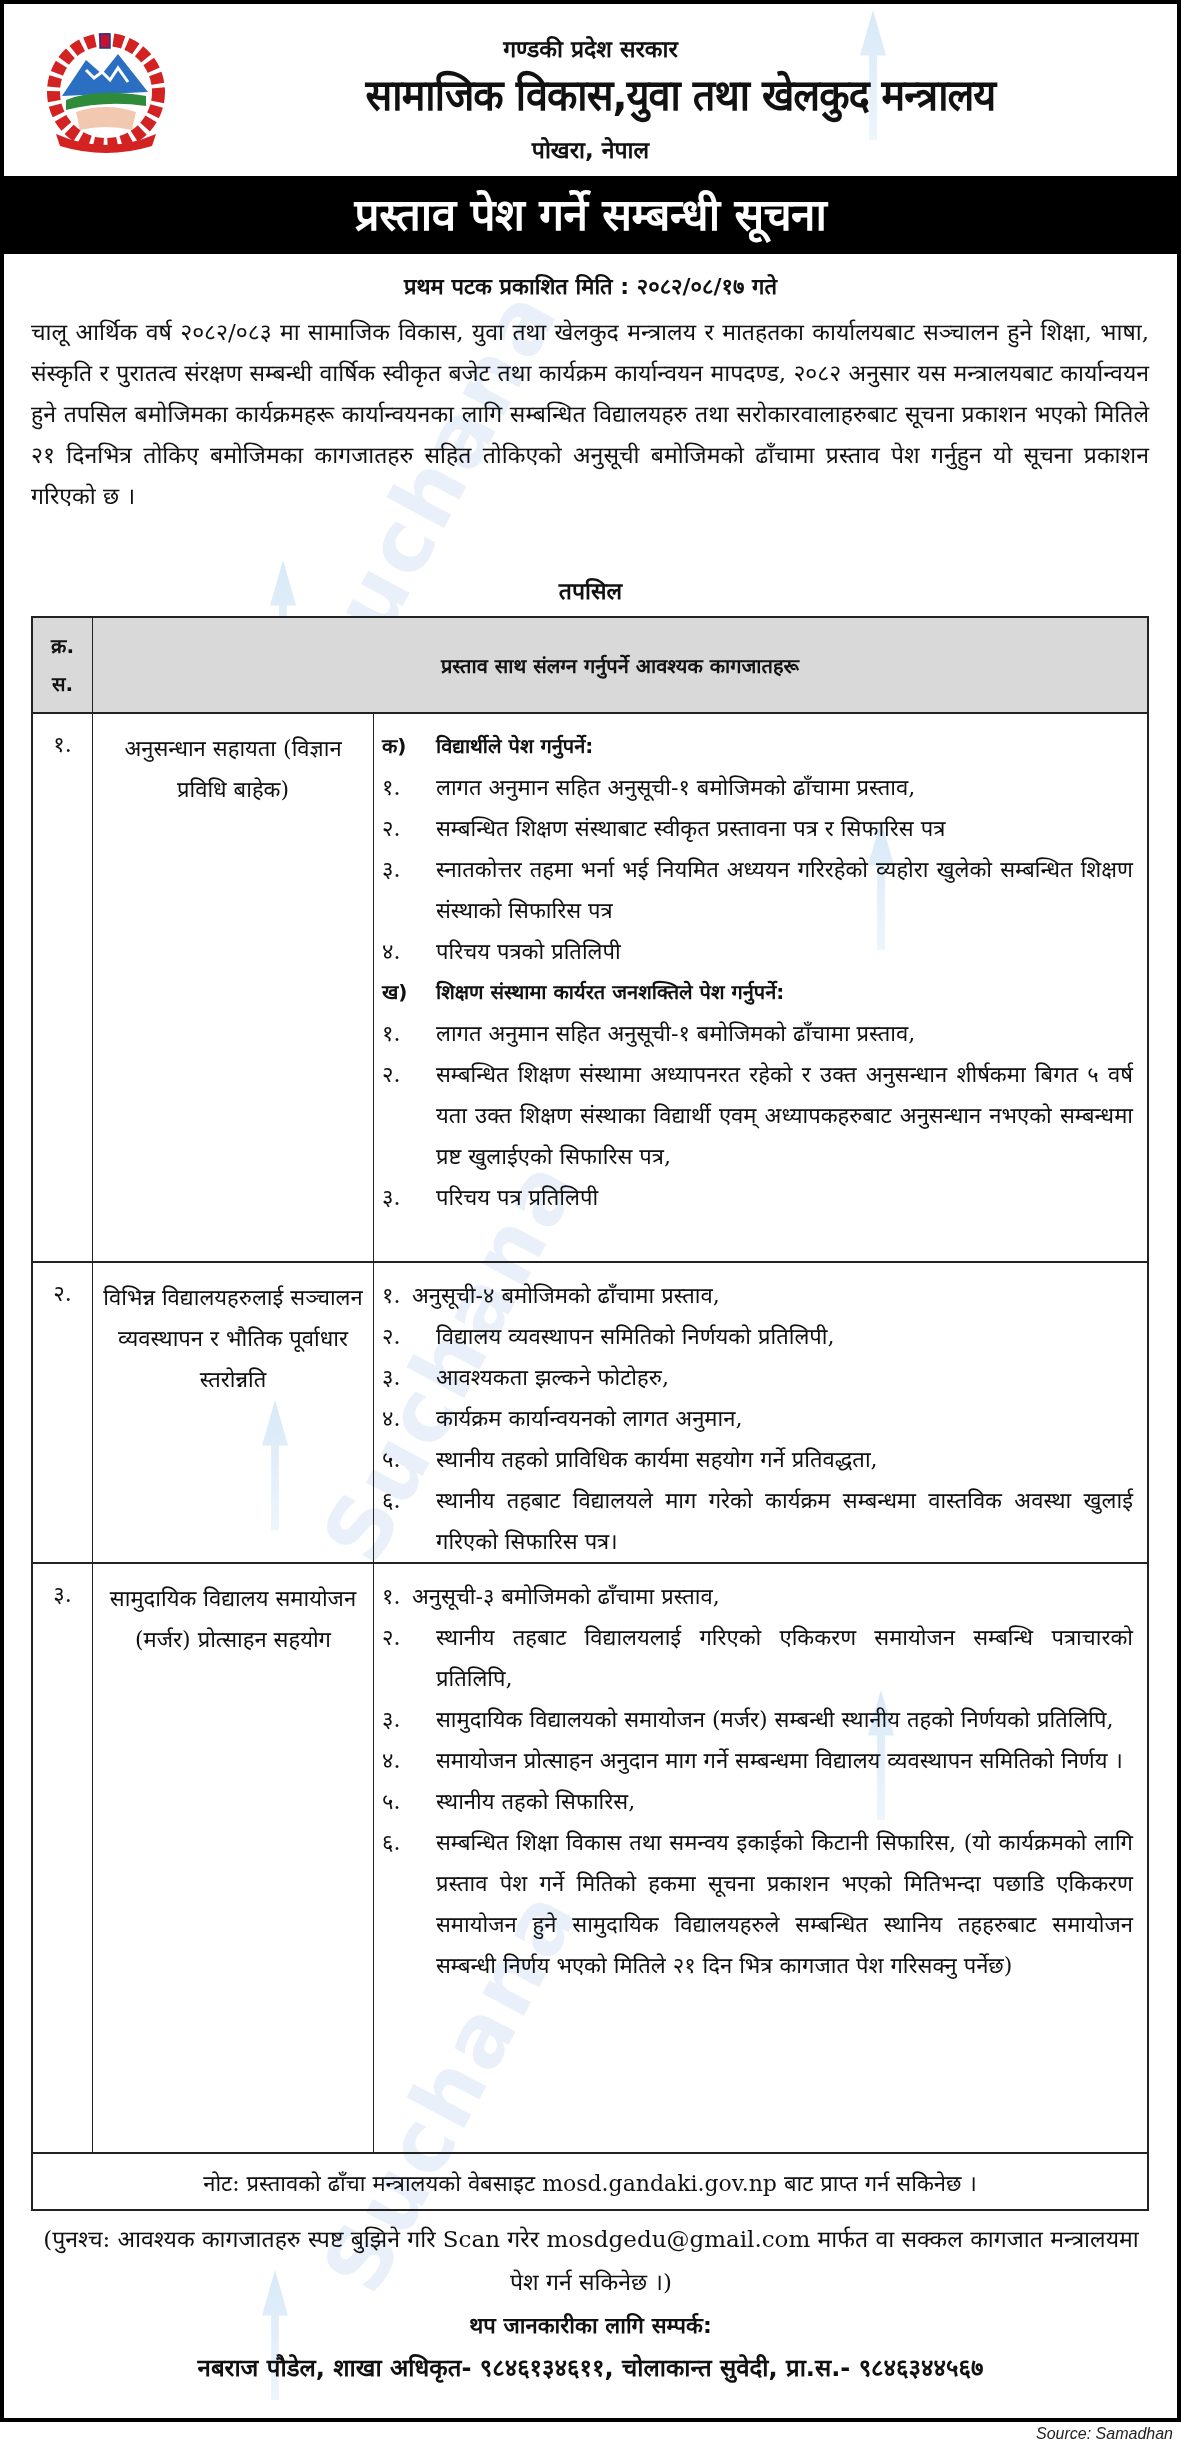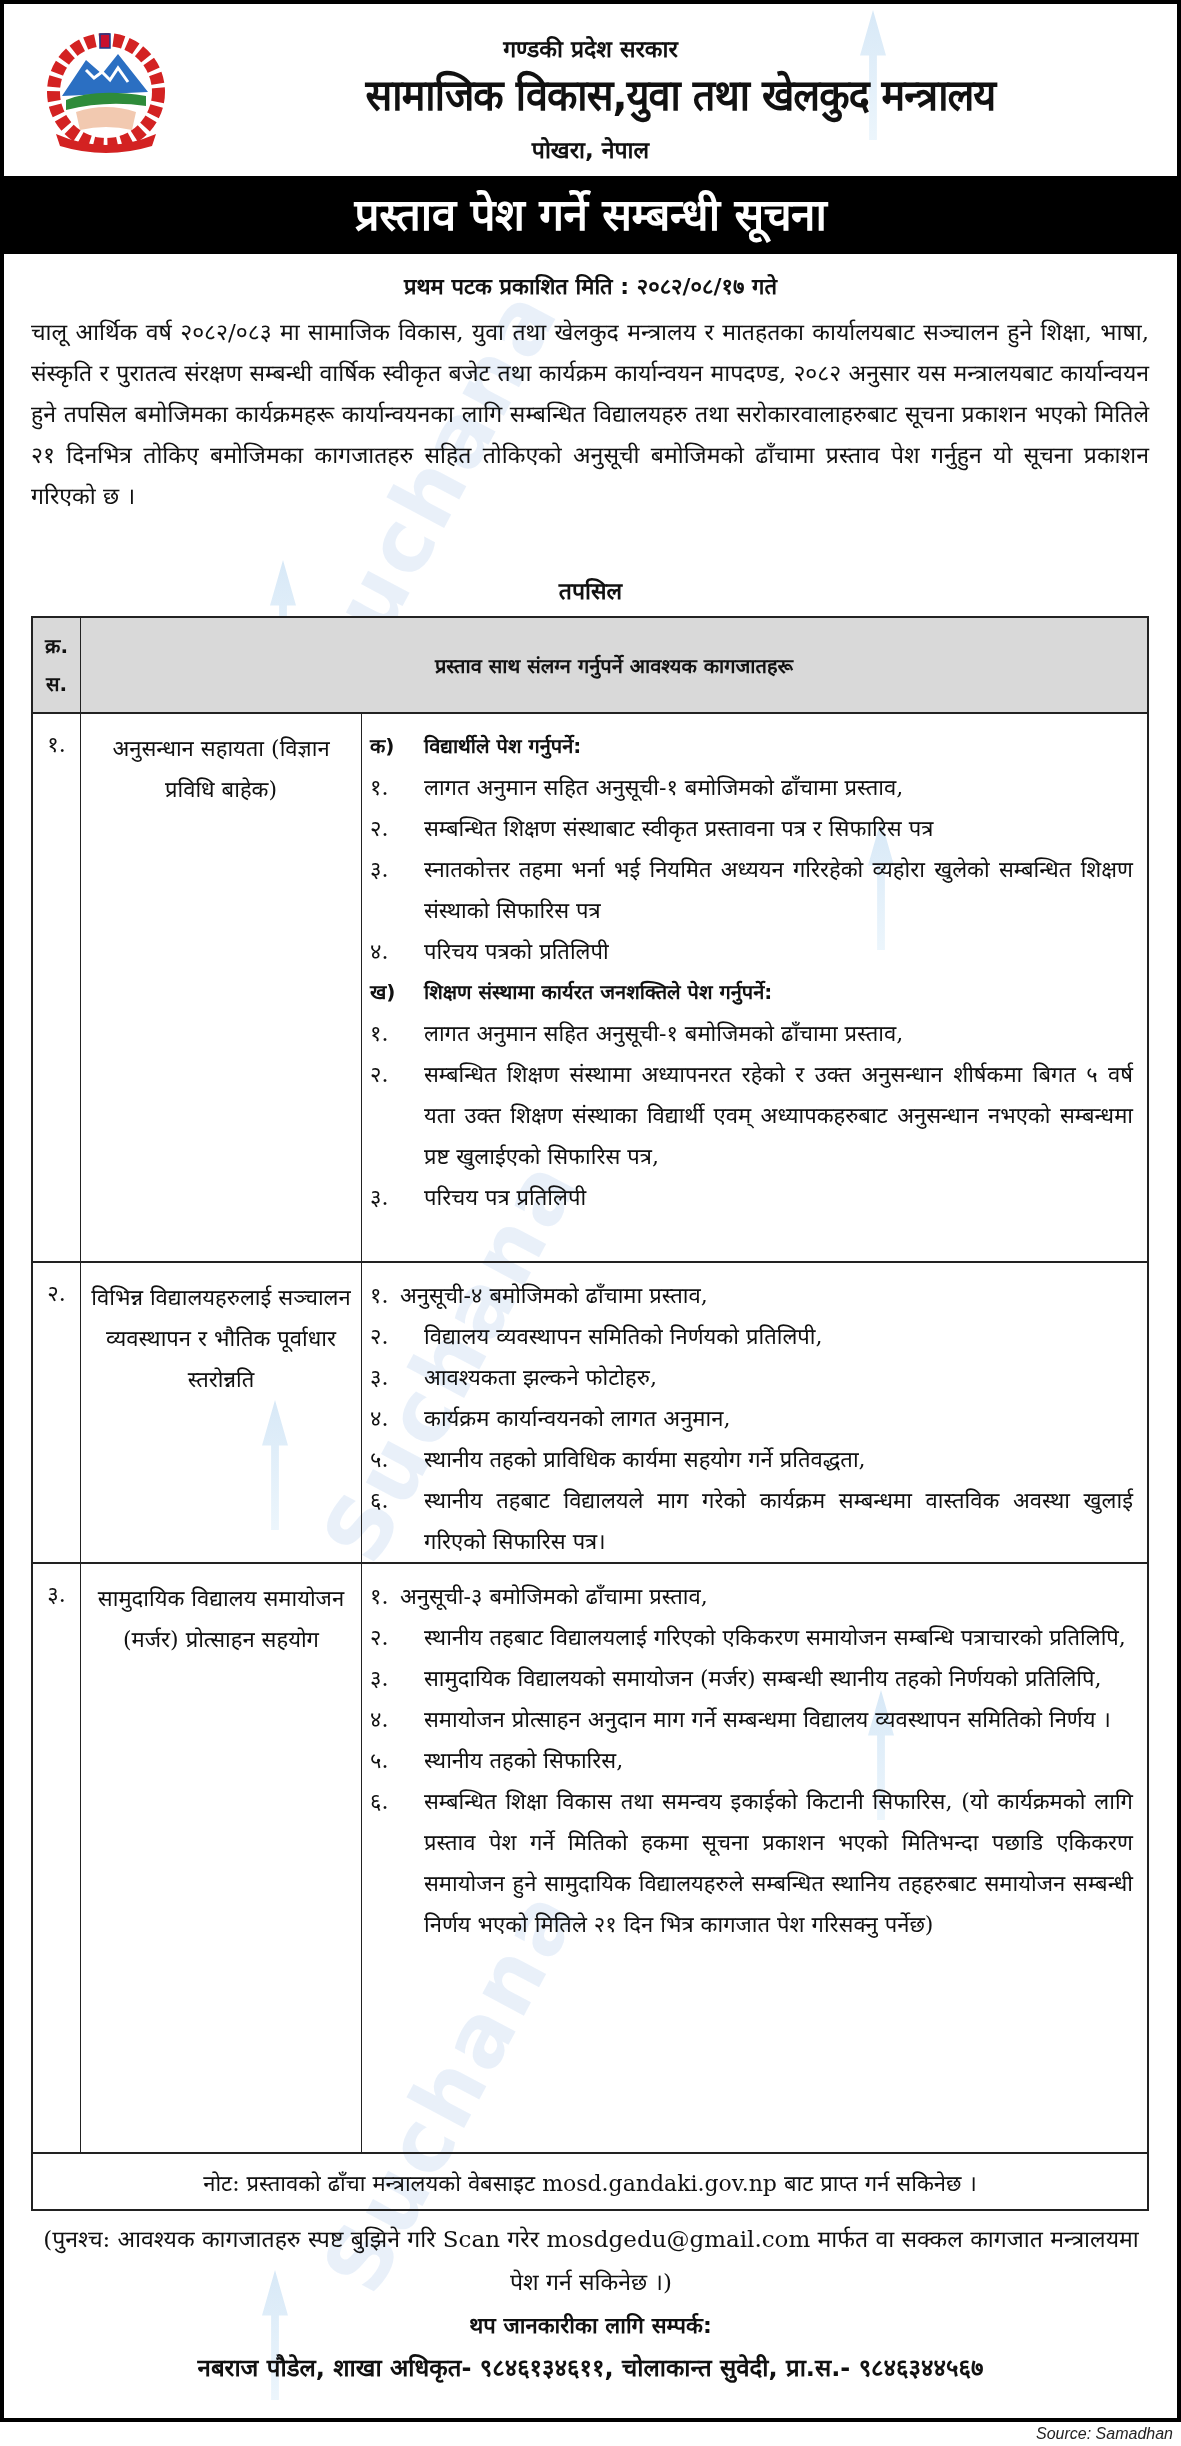--- a/index.html
+++ b/index.html
@@ -58,21 +58,21 @@
 
   
   .tbl {
     position: absolute; left: 31px; top: 616px; width: 1118px;
     border: 2px solid #222;
   }
   .row { display: flex; border-bottom: 2px solid #222; }
   .row:last-child { border-bottom: none; }
   .cell { border-right: 1.5px solid #222; }
   .cell:last-child { border-right: none; }
-  .c1 { width: 48px; }
+  .c1 { width: 60px; }
   .c2 { width: 281px; }
   .c3 { flex: 1; }
   .head { background: #d9d9d9; height: 96px; }
   .head .cell {
     font-family: "DejaVu Sans", sans-serif; font-weight: bold; font-size: 20px;
     display: flex; align-items: center; justify-content: center; text-align: center;
   }
   .head .c1 { flex-direction: column; line-height: 38px; }
 
   .body-row .c1 { padding: 14px 0 0 0; text-align: center; font-size: 22px; }

